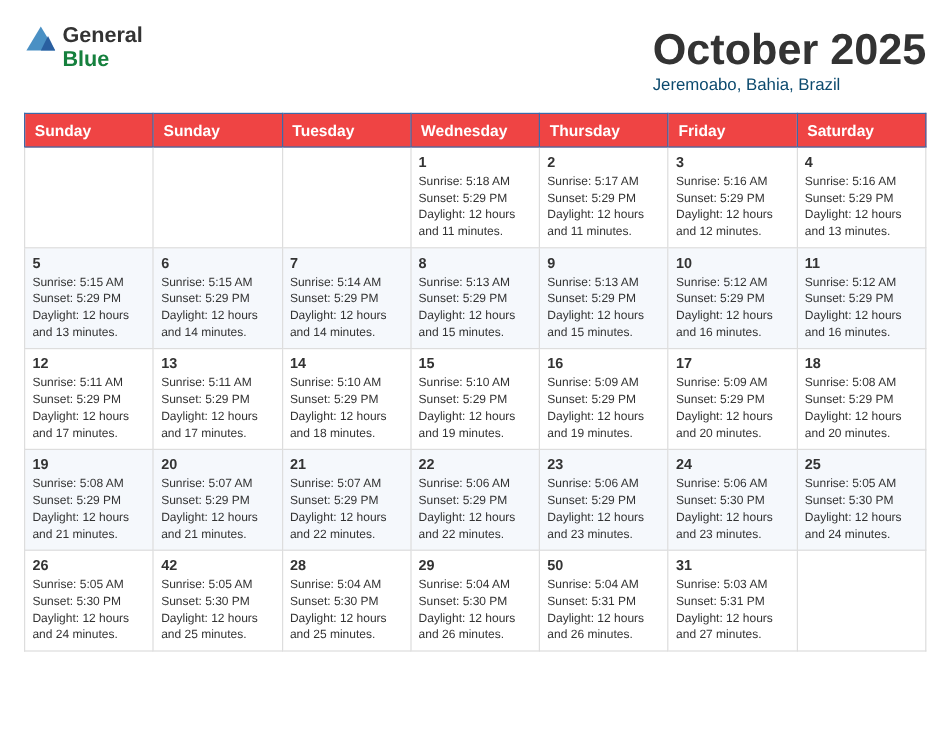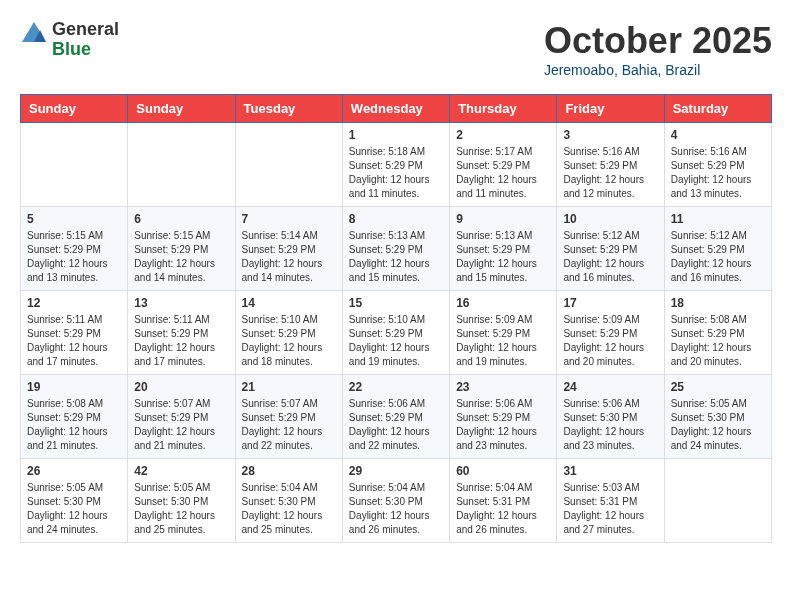--- a/index.html
+++ b/index.html
@@ -249,21 +249,21 @@
         </td>
         <td>
           <span class="day-number">28</span>
           <div class="day-info">Sunrise: 5:04 AM<br>Sunset: 5:30 PM<br>Daylight: 12 hours<br>and 25 minutes.</div>
         </td>
         <td>
           <span class="day-number">29</span>
           <div class="day-info">Sunrise: 5:04 AM<br>Sunset: 5:30 PM<br>Daylight: 12 hours<br>and 26 minutes.</div>
         </td>
         <td>
-          <span class="day-number">60</span>
+          <span class="day-number">50</span>
           <div class="day-info">Sunrise: 5:04 AM<br>Sunset: 5:31 PM<br>Daylight: 12 hours<br>and 26 minutes.</div>
         </td>
         <td>
           <span class="day-number">31</span>
           <div class="day-info">Sunrise: 5:03 AM<br>Sunset: 5:31 PM<br>Daylight: 12 hours<br>and 27 minutes.</div>
         </td>
         <td class="empty-cell"></td>
       </tr>
     </tbody>
 </table>

